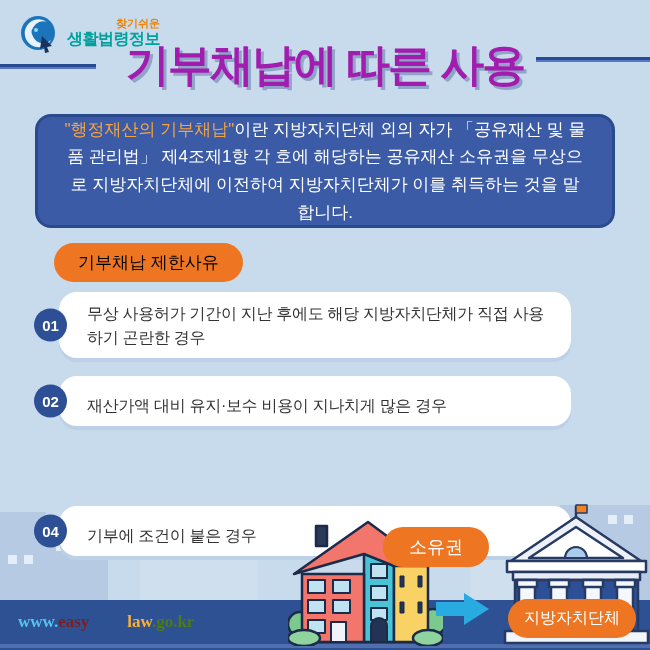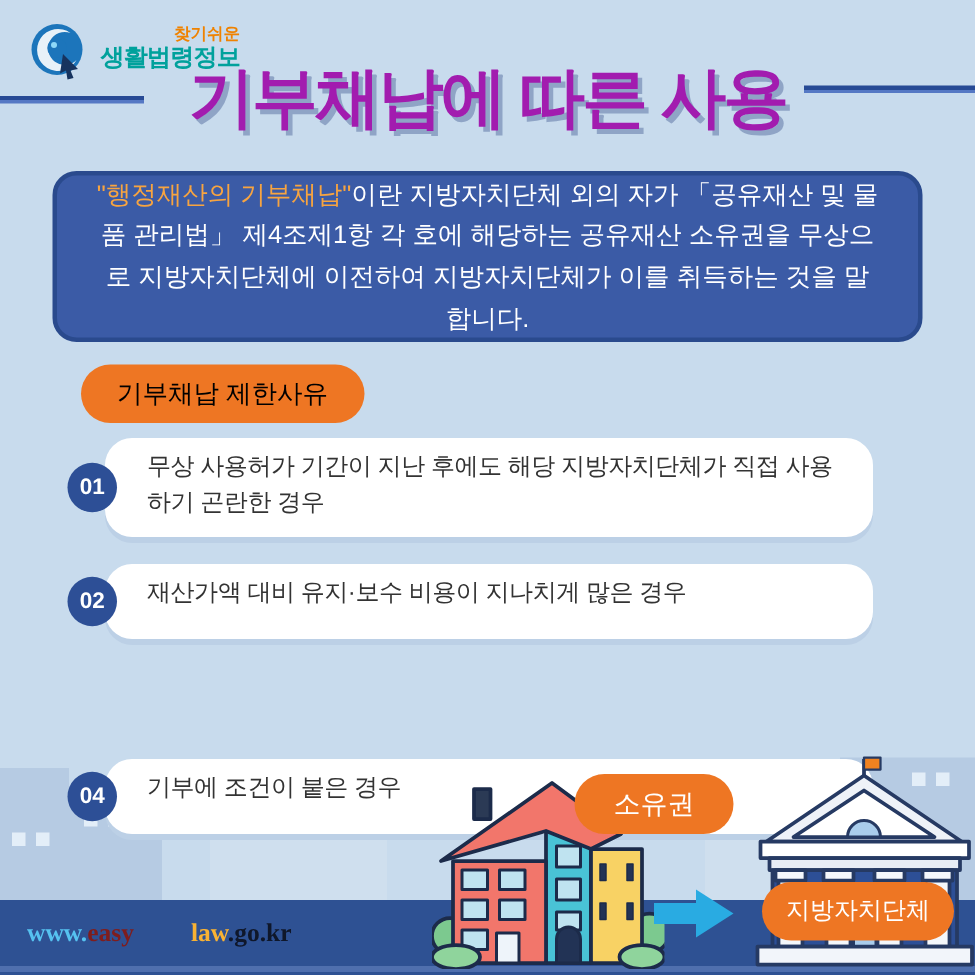--- a/index.html
+++ b/index.html
@@ -33,23 +33,23 @@
   }
   .intro-text { color:#ffffff; font-size:17px; line-height:1.62; text-align:center; }
   .intro-highlight { color:#f7a440; }
   
   .section-badge {
     position:absolute; top:243px; left:54px; background:#ee7623; color:#000000;
     font-size:17px; padding:8px 24px; border-radius:22px; z-index:4;
   }
   
   .card {
-    position:absolute; left:70px; width:512px; background:#ffffff;
+    position:absolute; left:59px; width:512px; background:#ffffff;
     border-radius:18px; box-shadow:0 4px 0 #bcd0e6;
-    display:flex; align-items:flex-start; padding:8px 18px 8px 28px; z-index:3;
+    display:flex; align-items:flex-end; padding:8px 18px 8px 28px; z-index:3;
   }
   .card-text { font-size:16px; color:#333; line-height:1.5; letter-spacing:-0.3px; }
   .num-circle {
     position:absolute; left:-25px; top:50%; transform:translateY(-50%);
     width:33px; height:33px; border-radius:50%; background:#2d4f96;
     color:#fff; font-size:15px; font-weight:bold;
     display:flex; align-items:center; justify-content:center;
   }
   .card-1 { top:292px; height:66px; }
   .card-2 { top:376px; height:50px; }
@@ -60,28 +60,28 @@
   .sky-dark { background:#b6cbe3; }
   .sky-light { background:#cfdfee; }
   .sky-win { position:absolute; width:9px; height:9px; background:#e3eef8; z-index:2; }
   
   .footer-band { position:absolute; left:0; top:600px; width:650px; height:50px; background:#2e5193; z-index:2; }
   .footer-strip { position:absolute; left:0; top:644px; width:650px; height:4px; background:#4f6fae; z-index:2; }
   .site-url {
     position:absolute; left:18px; top:612px; z-index:8;
     font-family:"Liberation Serif","DejaVu Serif",serif; font-weight:bold; font-size:17px;
   }
-  .u-www { color:#56c2f0; } .u-easy { color:#7f1d1d; } .u-law { color:#f9b233;margin-left:38px; } .u-gokr { color:#0f172a; }
+  .u-www { color:#56c2f0; } .u-easy { color:#7f1d1d; } .u-law { color:#f9b233;margin-left:38px; } .u-gokr { color:#4d7c0f; }
   
   .house-illust { position:absolute; left:288px; top:514px; z-index:5; }
   .gov-illust { position:absolute; left:503px; top:503px; z-index:4; }
   .arrow-icon { position:absolute; left:436px; top:592px; z-index:6; }
   .bubble {
     position:absolute; background:#ee7623; color:#fff; z-index:6;
-    display:flex; align-items:center; justify-content:center;
+    display:flex; align-items:center; justify-content:center;margin-top:11px;
   }
   .bubble-ownership { left:383px; top:516px; padding:8px 26px; font-size:18px; border-radius:20px; }
   .bubble-recipient { left:508px; top:588px; padding:9px 16px; font-size:16px; border-radius:24px; }
 </style>
 </head>
 <body>
 
 <div class="page">
 
   <div class="logo">

